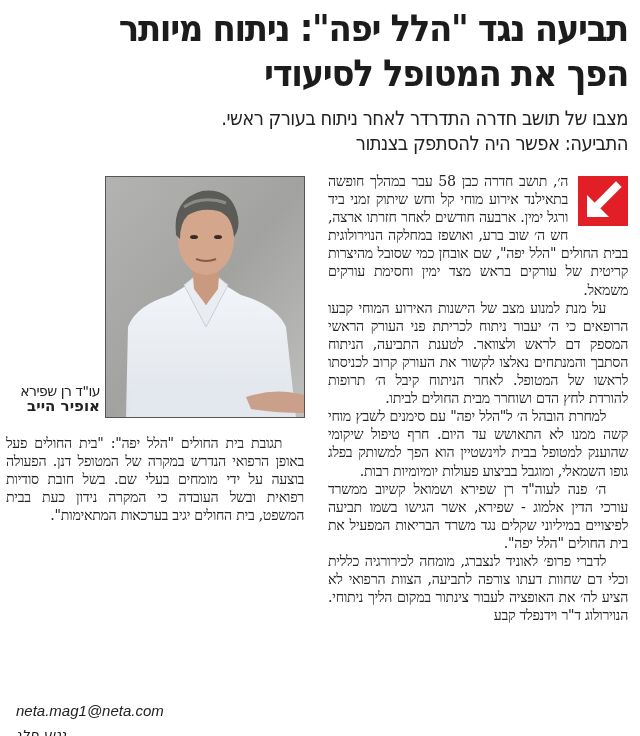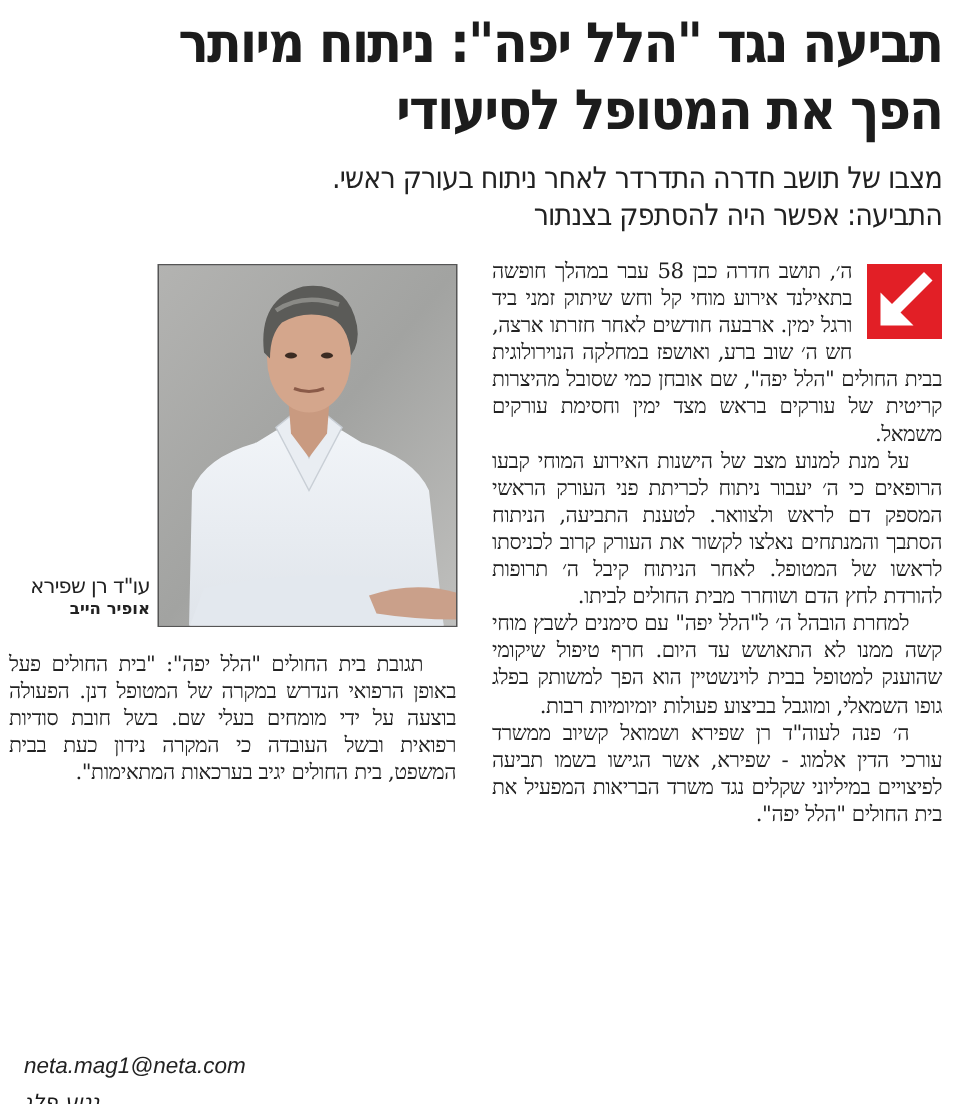--- a/index.html
+++ b/index.html
@@ -42,21 +42,21 @@
   .photo {
     position: absolute; left: 105px; top: 176px; width: 200px; height: 242px;
     border: 1px solid #555; overflow: hidden;
     background: linear-gradient(135deg, #b7b7b5 0%, #a4a5a3 40%, #bdbdbb 100%);
   }
   .caption {
     position: absolute; left: 8px; top: 383px; width: 92px;
     direction: rtl; text-align: right; font-family: "DejaVu Sans", sans-serif;
   }
   .caption .name { font-size: 14px; line-height: 16px; color: #222; letter-spacing: -0.5px; }
-  .caption .credit { font-size: 11px; line-height: 14px; font-weight: bold; color: #222; }
+  .caption .credit { font-size: 15px; line-height: 14px; font-weight: bold; color: #222; }
 
   .byline {
     position: absolute; left: 16px; top: 683px; direction: rtl;
     font-family: "DejaVu Sans", sans-serif; font-weight: normal; font-style: italic;
     font-size: 14px; color: #1c1c1c; margin-top: 44px;
   }
   .email {
     position: absolute; left: 16px; top: 702px;
     font-family: "Liberation Sans", sans-serif; font-style: italic;
     font-size: 15px; color: #222;
@@ -76,20 +76,21 @@
   <div class="arrow-box">
     <svg width="50" height="50" viewBox="0 0 50 50">
       <line x1="38" y1="11" x2="16" y2="33" stroke="#ffffff" stroke-width="8" stroke-linecap="square"></line>
       <polygon points="9,19 9,41 31,41" fill="#ffffff"></polygon>
     </svg>
   </div>
   <p>ה׳, תושב חדרה כבן 58 עבר במהלך חופשה בתאילנד אירוע מוחי קל וחש שיתוק זמני ביד ורגל ימין. ארבעה חודשים לאחר חזרתו ארצה, חש ה׳ שוב ברע, ואושפז במחלקה הנוירולוגית בבית החולים "הלל יפה", שם אובחן כמי שסובל מהיצרות קריטית של עורקים בראש מצד ימין וחסימת עורקים משמאל.</p>
   <p class="indent">על מנת למנוע מצב של הישנות האירוע המוחי קבעו הרופאים כי ה׳ יעבור ניתוח לכריתת פני העורק הראשי המספק דם לראש ולצוואר. לטענת התביעה, הניתוח הסתבך והמנתחים נאלצו לקשור את העורק קרוב לכניסתו לראשו של המטופל. לאחר הניתוח קיבל ה׳ תרופות להורדת לחץ הדם ושוחרר מבית החולים לביתו.</p>
   <p class="indent">למחרת הובהל ה׳ ל"הלל יפה" עם סימנים לשבץ מוחי קשה ממנו לא התאושש עד היום. חרף טיפול שיקומי שהוענק למטופל בבית לוינשטיין הוא הפך למשותק בפלג גופו השמאלי, ומוגבל בביצוע פעולות יומיומיות רבות.</p>
   <p class="indent">ה׳ פנה לעוה"ד רן שפירא ושמואל קשיוב ממשרד עורכי הדין אלמוג - שפירא, אשר הגישו בשמו תביעה לפיצויים במיליוני שקלים נגד משרד הבריאות המפעיל את בית החולים "הלל יפה".</p>
+  <p class="indent">לדברי פרופ׳ לאוניד לנצברג, מומחה לכירורגיה כללית וכלי דם שחוות דעתו צורפה לתביעה, הצוות הרפואי לא הציע לה׳ את האופציה לעבור צינתור במקום הליך ניתוחי. הנוירולוג ד"ר וידנפלד קבע</p>
 </div>
 
 <div class="photo">
   <svg width="200" height="242" viewBox="0 0 200 242">
     <defs>
       <linearGradient id="wall" x1="0" y1="0" x2="1" y2="1">
         <stop offset="0" stop-color="#b3b3b1"></stop>
         <stop offset="0.5" stop-color="#a2a3a1"></stop>
         <stop offset="1" stop-color="#c0c0be"></stop>
       </linearGradient>

